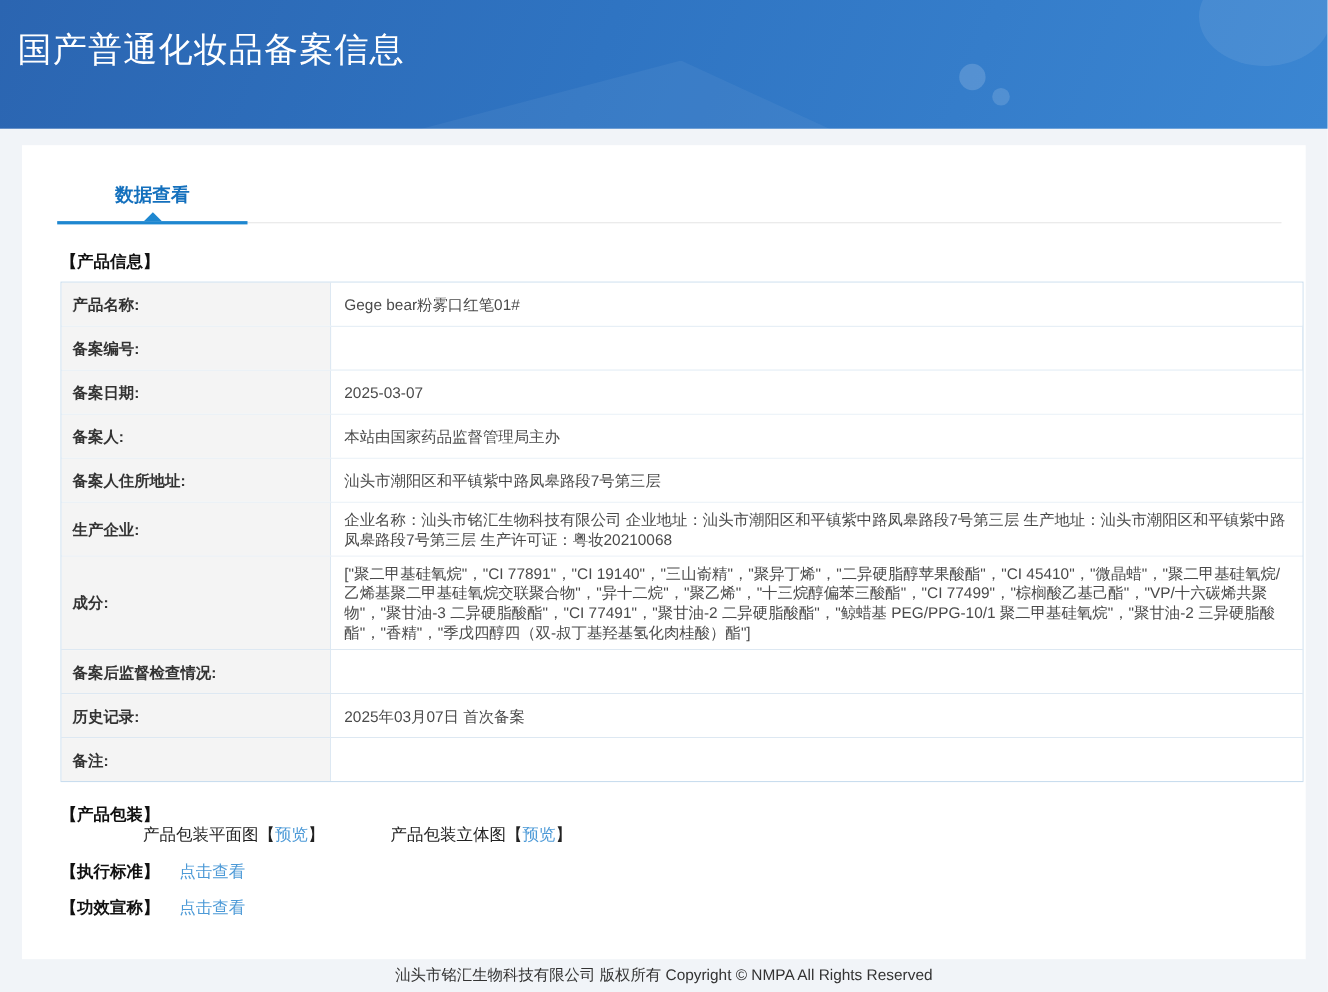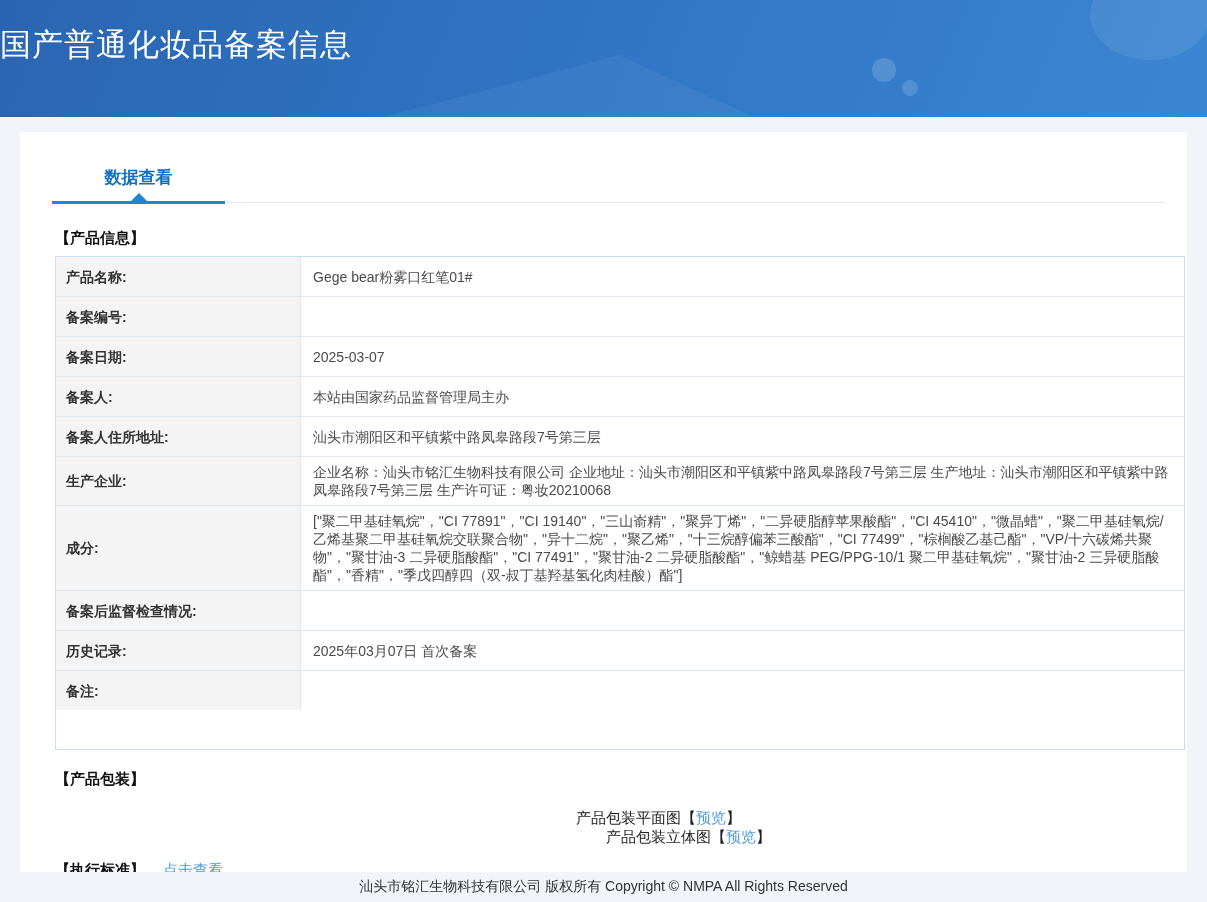--- a/index.html
+++ b/index.html
@@ -29,21 +29,21 @@
   }
   .banner .shape-circle-b {
     position:absolute; left:902px; top:80px; width:16px; height:16px;
     border-radius:50%; background:rgba(255,255,255,0.14);
   }
   .banner .shape-circle-c {
     position:absolute; left:1090px; top:-30px; width:120px; height:90px;
     border-radius:50%; background:rgba(255,255,255,0.08);
   }
   .banner h1 {
-    position:absolute; left:0; top:24px;
+    position:absolute; left:16px; top:24px;
     font-size:31px; font-weight:400; color:#ffffff; letter-spacing:1px;
   }
 
   
   .card {
     position:absolute; left:20px; top:132px; width:1167px; height:899px;
     background:#ffffff;
   }
 
   
@@ -81,21 +81,21 @@
   
   .info-table {
     margin-left:35px;
     width:1130px;
     border:1px solid #c9ddee;
   }
   .trow {
     display:flex;
     border-bottom:1px solid #dde8f2;
   }
-  .trow:last-child { border-bottom:none;flex-direction:column; }
+  .trow:last-child { border-bottom:none; }
   .tlabel {
     width:245px; min-height:39px;
     background:#f4f4f4;
     border-right:1px solid #dde8f2;
     padding:6px 10px;
     display:flex; align-items:center;
     font-size:14px; font-weight:bold; color:#333;
     line-height:18px;
   }
   .tvalue {
@@ -104,23 +104,23 @@
     padding:6px 12px;
     display:flex; align-items:center;
     font-size:14px; color:#4a4a4a;
     line-height:18px;
     word-break:break-all;
   }
 
   
   .packaging-heading { margin:20px 0 0 35px; font-size:15px; font-weight:bold; color:#111; }
   .packaging-items {
-    margin:20px 0 0 110px;
+    margin:0 0 0 110px;
     font-size:15px; color:#222;
-    display:flex; align-items:center;flex-direction:column;
+    display:flex; align-items:center;
   }
   .packaging-item { display:flex; align-items:center; }
   .packaging-item + .packaging-item { margin-left:60px; }
   .bracket { color:#222; font-weight:400; }
   a.link, .link {
     color:#4d9ad7; text-decoration:none; cursor:pointer; font-size:15px;
   }
   .inline-line {
     margin:14px 0 0 35px;
     font-size:15px; display:flex; align-items:flex-start;

